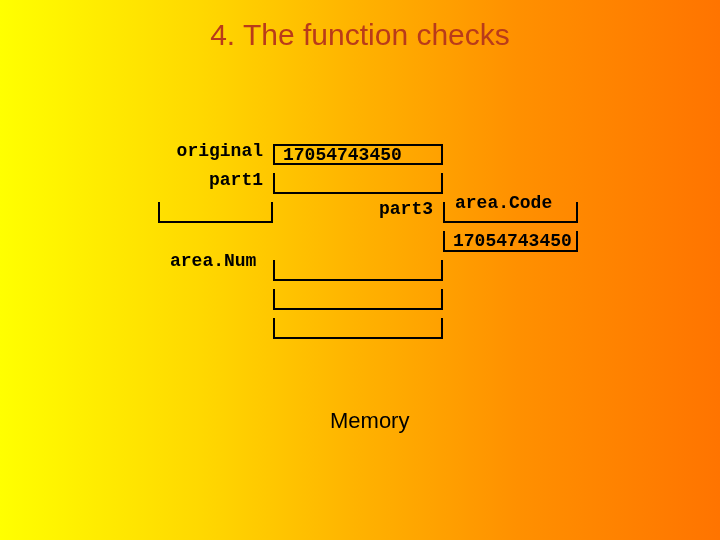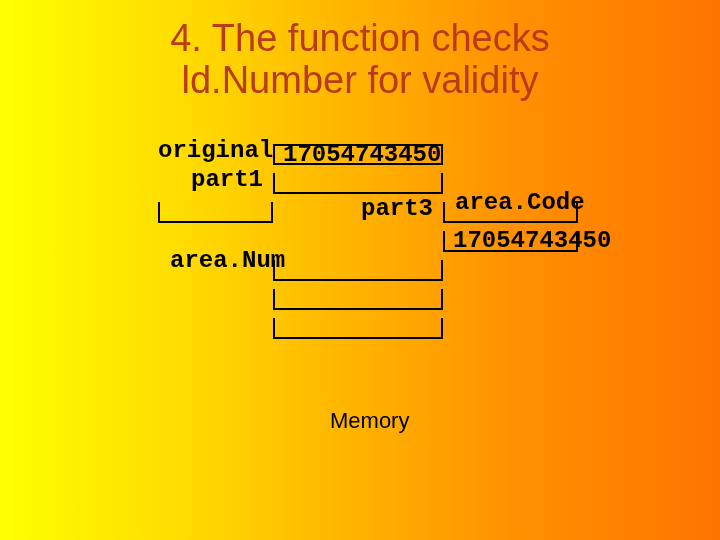--- a/index.html
+++ b/index.html
@@ -16,30 +16,30 @@
     position: relative;
     font-family: Verdana, Geneva, sans-serif;
   }
   .title {
     position: absolute;
     top: 18px;
     left: 0;
     width: 720px;
     text-align: center;
     color: #b93b1a;
-    font-size: 38px;
+    font-size: 30px;
     line-height: 1.1;
     font-weight: normal;
   }
   .content {
     position: absolute;
     top: 136px;
     left: 158px;
     font-family: "Courier New", Courier, monospace;
-    font-size: 24px;
+    font-size: 18px;
     line-height: 1;
   }
   .grid {
     display: grid;
     grid-template-columns: 115px 170px 135px;
     grid-auto-rows: 29px;
   }
   .lbl-left {
     text-align: right;
     padding-right: 10px;
@@ -76,21 +76,20 @@
     text-align: center;
   }
 </style>
 </head>
 <body>
 
 <div class="slide">
 
   <div class="title">
     <span>4. The function checks</span><br>
-    <span>ld.Number for validity</span>
   </div>
 
   <div class="content">
     <div class="grid">
 
       <div class="lbl-left">original</div>
       <div class="cell top">17054743450</div>
       <div class="lbl-right"></div>
 
       <div class="lbl-left">part1</div>

